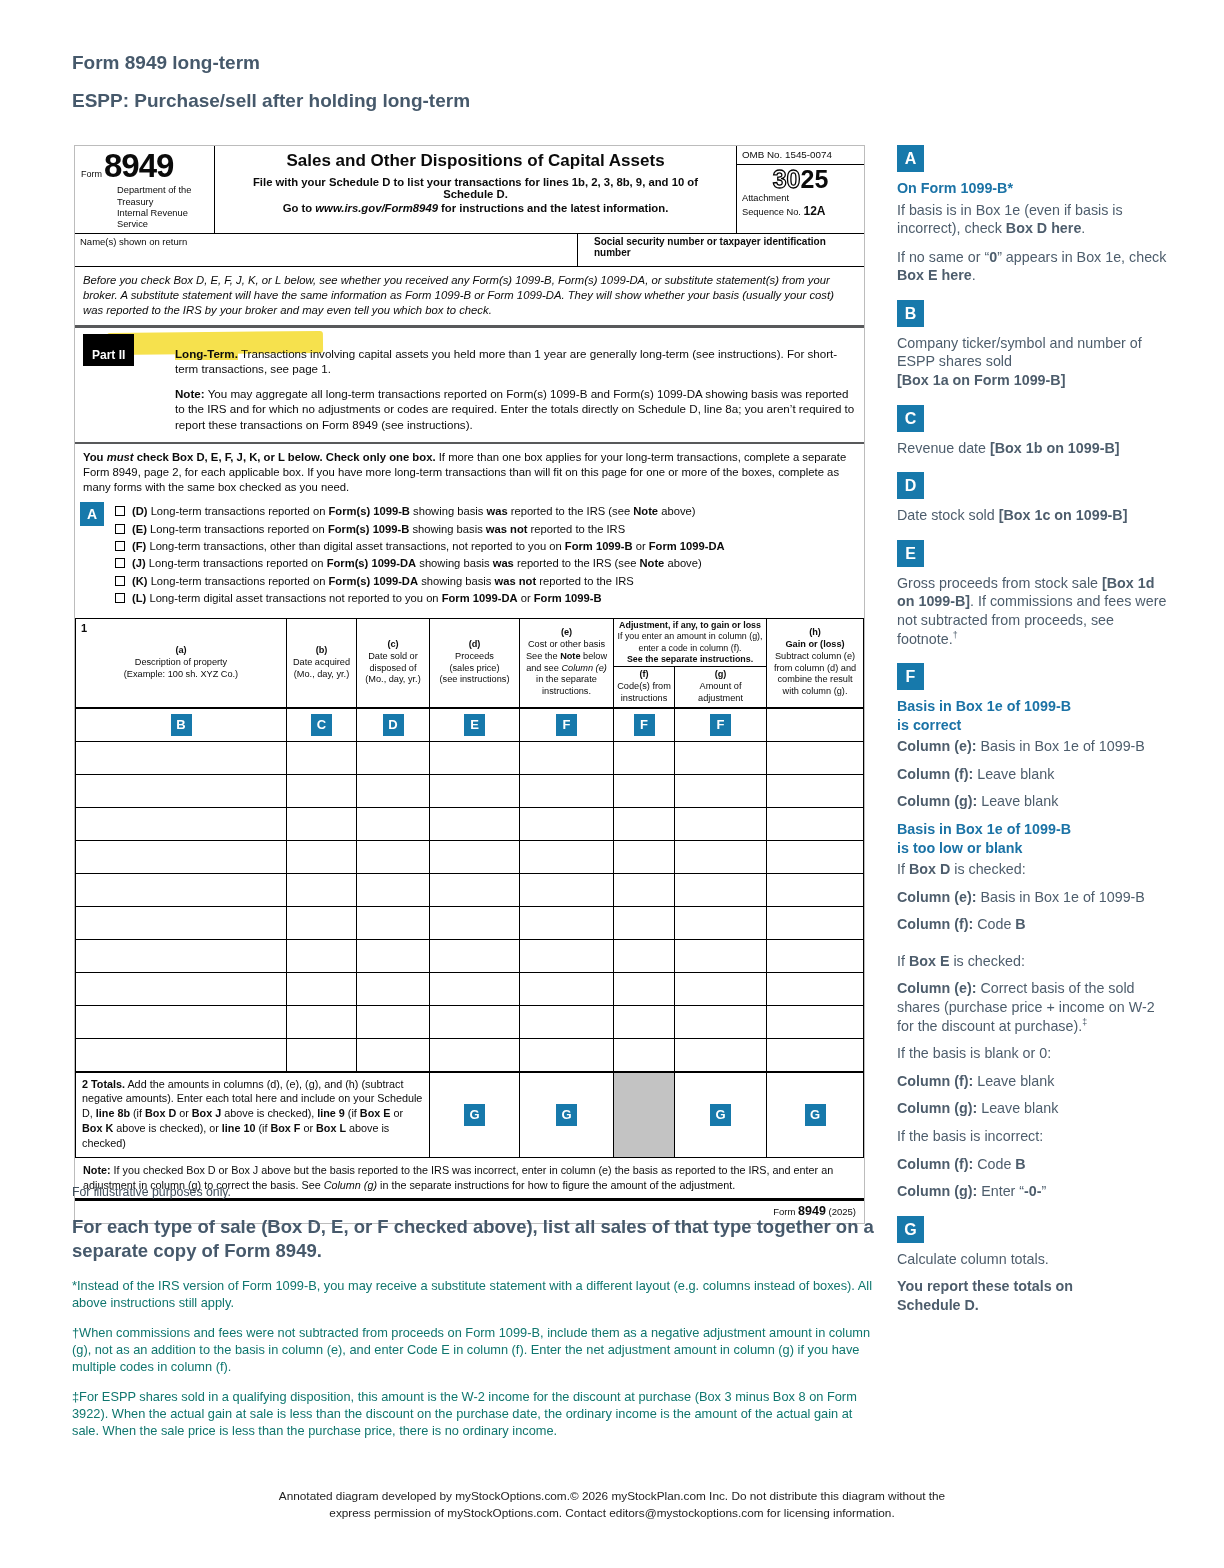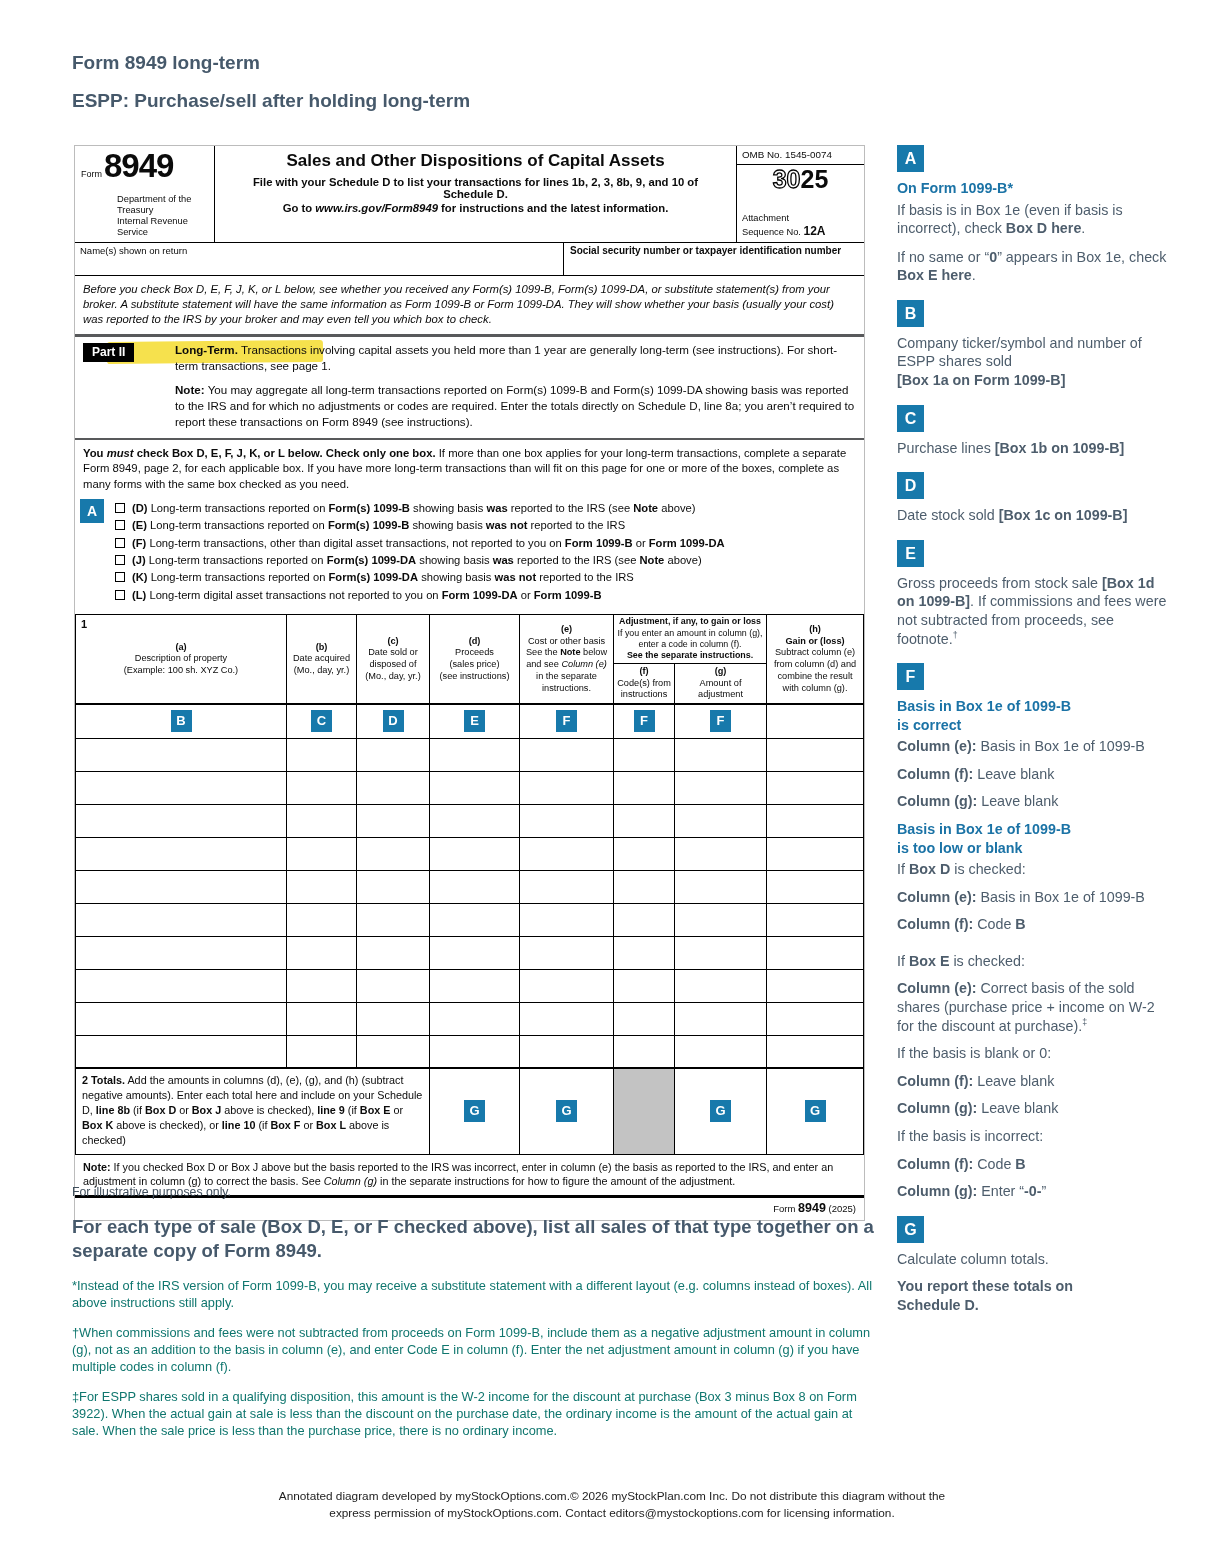--- a/index.html
+++ b/index.html
@@ -25,30 +25,30 @@
   .f-dept { font-size:9.3px; line-height:1.2; margin-top:4px;margin-left:36px; }
   .f-h-center { flex:1; text-align:center; padding:5px 12px 6px; }
   .f-title { font-size:17px; font-weight:700; }
   .f-sub1 { font-size:11.3px; font-weight:700; margin-top:5px; }
   .f-sub2 { font-size:11.3px; font-weight:700; margin-top:2px; }
   .f-h-right { width:128px; border-left:1px solid #000; }
   .f-omb { font-size:9.8px; padding:3px 5px 4px; border-bottom:1px solid #000; }
   .f-year { text-align:center; font-size:25px; padding:2px 0 0; line-height:1; }
   .yr-outline { color:#fff; -webkit-text-stroke:1.3px #000; font-weight:700; }
   .yr-solid { font-weight:900; }
-  .f-attach { font-size:9.3px; line-height:1.2; padding:1px 5px 3px;margin-top:20px; }
+  .f-attach { font-size:9.3px; line-height:1.2; padding:1px 5px 3px; }
   .f-attach .seq { font-size:12px; font-weight:700; }
   .f-names { display:flex; border-bottom:1px solid #000; height:33px; }
   .f-name-cell { width:488px; padding:2px 5px; font-size:9.5px; }
-  .f-ssn-cell { flex:1; border-left:1px solid #000; padding:2px 6px; font-size:10px; font-weight:700; }
+  .f-ssn-cell { flex:1; border-left:1px solid #000; padding:2px 16px; font-size:10px; font-weight:700;margin-left:14px; }
   .f-intro { padding:6px 8px 7px; font-size:11.3px; font-style:italic; line-height:1.34; border-bottom:3px solid #58595b; }
   .f-part { padding:6px 8px 9px; border-bottom:2px solid #58595b; font-size:11.6px; line-height:1.35; }
   .part-row { position:relative; }
   .part-hl { position:absolute; left:24px; top:-2px; width:216px; height:22px; background:#f6e14d; transform:rotate(-0.6deg); border-radius:3px; }
-  .partii-box { position:relative; display:inline-block; background:#000; color:#fff; font-weight:700; font-size:12px; padding:1px 9px 2px; }
+  .partii-box { position:relative; display:inline-block; background:#000; color:#fff; font-weight:700; font-size:12px; padding:13px 9px 2px; }
   .part-body { position:relative; margin-left:92px; margin-top:-20px; }
   .lt { position:relative; background:#f6e14d; font-weight:700; }
   .f-note-p { margin-left:92px; margin-top:9px; }
   .f-mustcheck { padding:6px 8px 3px; font-size:11.3px; line-height:1.34; }
   .f-checklist { position:relative; padding:3px 8px 8px 40px; }
   .check-row { font-size:11.2px; line-height:1.2; margin:4px 0; }
   .cbx { display:inline-block; width:10px; height:10px; border:1px solid #000; margin-right:7px; vertical-align:-1px; }
   .marker-a { position:absolute; left:5px; top:4px; }
   .badge { display:inline-block; background:#1779ab; color:#fff; font-weight:700; text-align:center; }
   .badge-lg { width:27px; height:27px; line-height:27px; font-size:16px; }
@@ -344,21 +344,21 @@
   </div>
 
   <div class="sb-block">
     <div class="badge badge-lg">B</div>
     <p class="pre"><span>Company ticker/symbol and number of ESPP shares sold
 </span><span class="b">[Box 1a on Form 1099-B]</span></p>
   </div>
 
   <div class="sb-block">
     <div class="badge badge-lg">C</div>
-    <p><span>Purchase lines </span><span class="b">[Box 1b on 1099-B]</span></p>
+    <p><span>Revenue date </span><span class="b">[Box 1b on 1099-B]</span></p>
   </div>
 
   <div class="sb-block">
     <div class="badge badge-lg">D</div>
     <p><span>Date stock sold </span><span class="b">[Box 1c on 1099-B]</span></p>
   </div>
 
   <div class="sb-block">
     <div class="badge badge-lg">E</div>
     <p><span>Gross proceeds from stock sale </span><span class="b">[Box 1d on 1099-B]</span><span>. If commissions and fees were not subtracted from proceeds, see footnote.</span><span class="sup">†</span></p>

